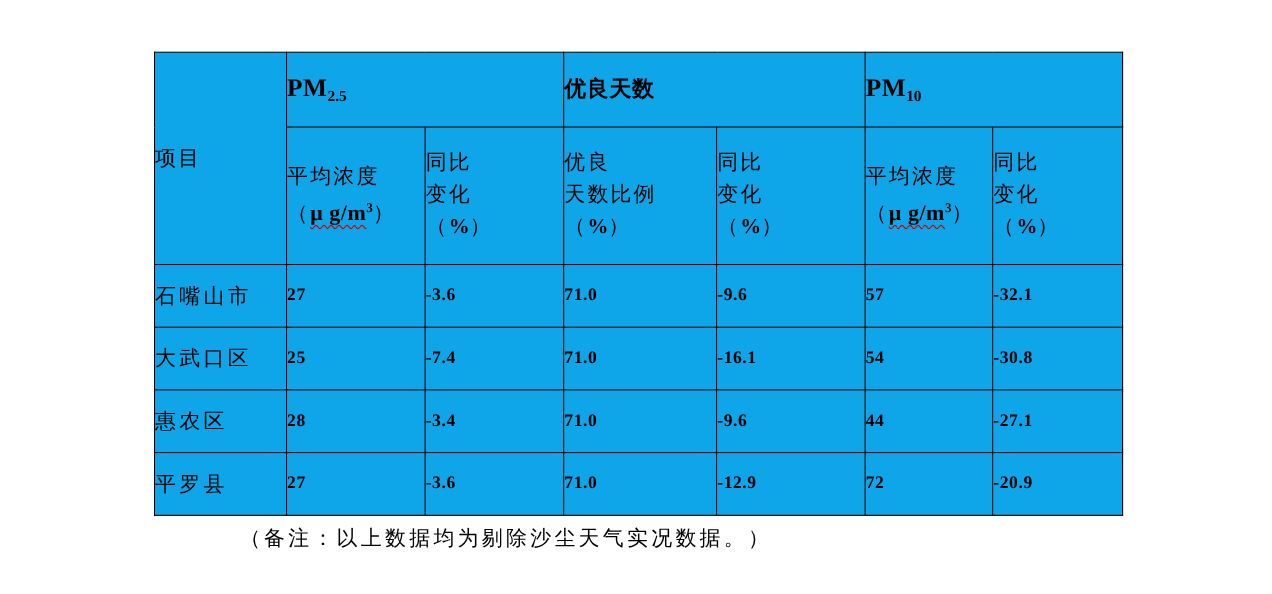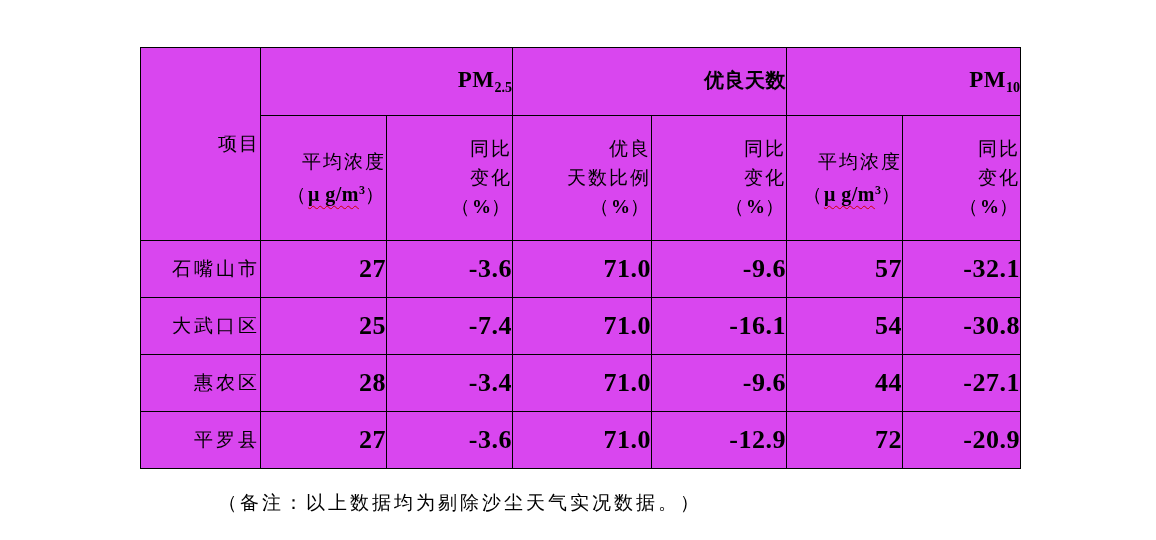--- a/index.html
+++ b/index.html
@@ -18,24 +18,24 @@
   }
   table.data-table {
     position: absolute;
     left: 140px; top: 47px;
     border-collapse: collapse;
     table-layout: fixed;
     width: 880px;
   }
   td {
     border: 1.5px solid #000000;
-    text-align: right;
+    text-align: left;
     vertical-align: middle;
     padding: 0;
-    background: #d946ef;
+    background: #0ea5e9;
   }
   tr.r-group { height: 68px; }
   tr.r-sub   { height: 125px; padding-left: 17px; }
   tr.r-data  { height: 57px; }
 
   .zh { font-size: 19px; letter-spacing: 2px; color: #000; }
   .line { line-height: 29px; white-space: nowrap; }
 
   .group-label { font-size: 23px; font-weight: bold; letter-spacing: 0.5px; }
   .pm-sub { font-size: 14px; font-weight: bold; vertical-align: -5px; letter-spacing: 0; }
@@ -47,25 +47,25 @@
   .wavy {
     text-decoration-line: underline;
     text-decoration-style: wavy;
     text-decoration-color: #cc0000;
     text-decoration-thickness: 1px;
     text-underline-offset: 4px;
     text-decoration-skip-ink: none;
   }
 
   .row-label { font-size: 19px; letter-spacing: 3px; }
-  .num { font-size: 26px; font-weight: bold; letter-spacing: 0.5px; }
+  .num { font-size: 16px; font-weight: bold; letter-spacing: 0.5px; }
 
   .footnote {
     position: absolute;
-    left: 0; top: 488px;
+    left: 0; top: 475px;
     width: 920px;
     text-align: center;
     font-size: 19px;
     letter-spacing: 3px;
     line-height: 30px;
     color: #000;
   }
 </style>
 </head>
 <body>

